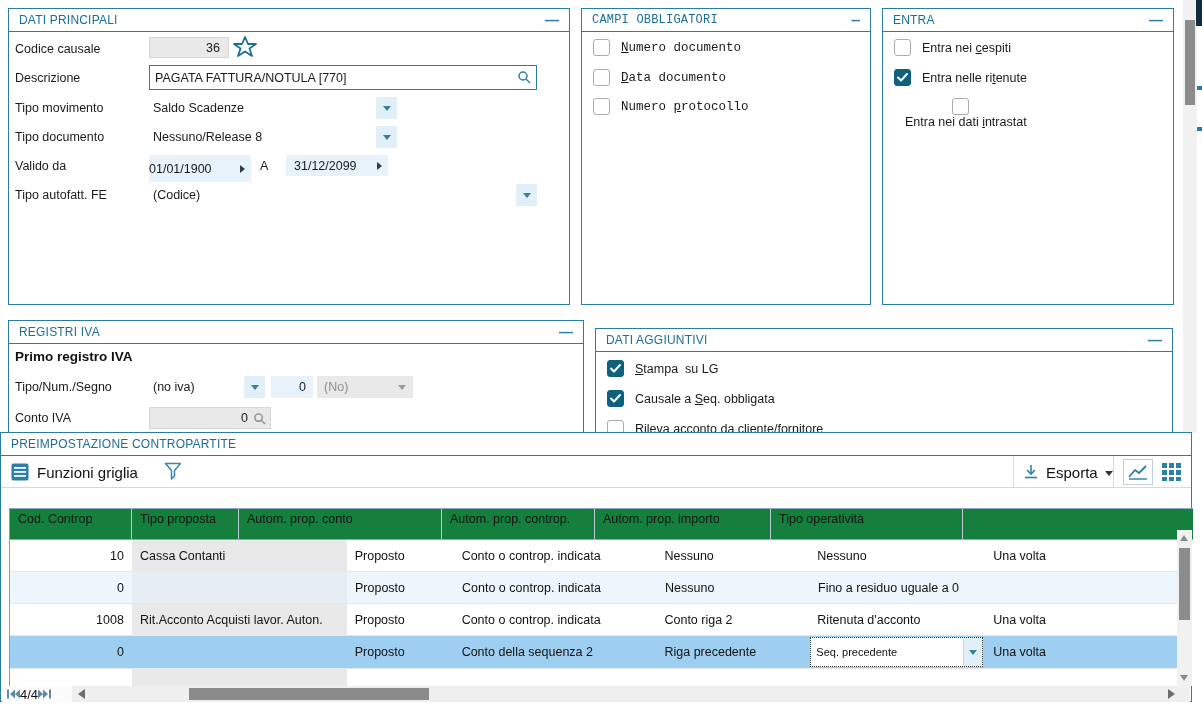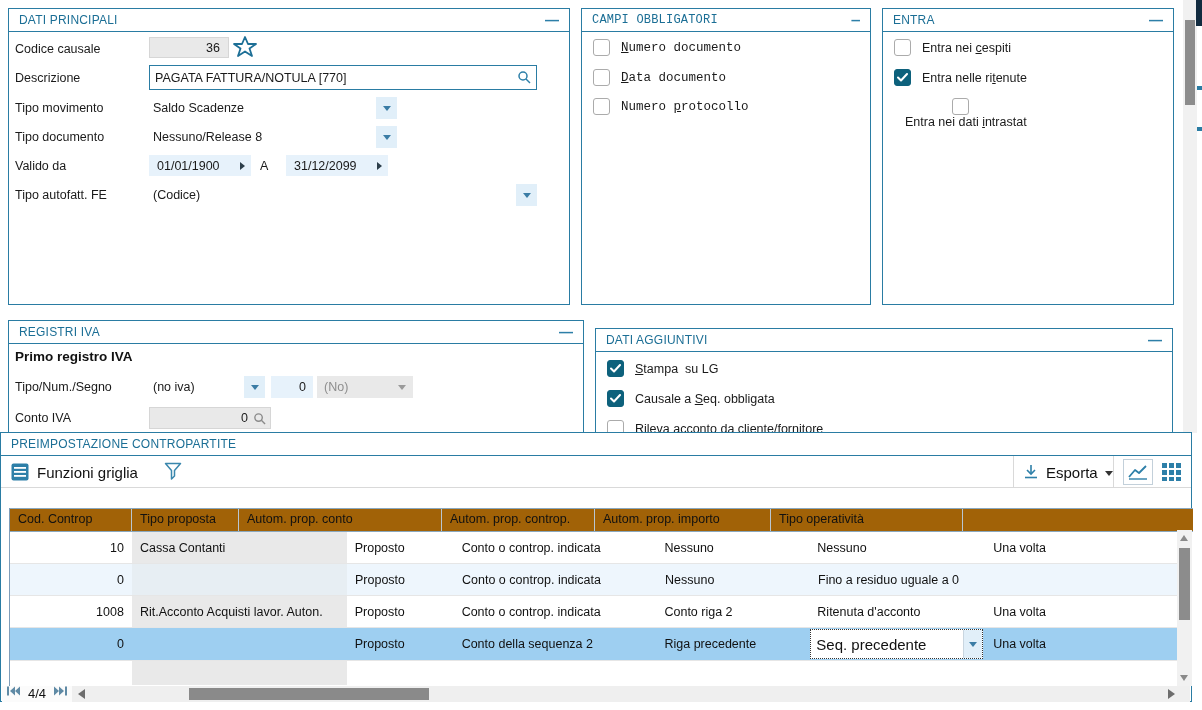--- a/index.html
+++ b/index.html
@@ -49,50 +49,50 @@
     gap: 7px; font-size: 15px; color: #111; cursor: pointer; }
   .caret { width: 0; height: 0; border-left: 4px solid transparent; border-right: 4px solid transparent;
     border-top: 5px solid #333; margin-top: 2px; }
   .chart-btn { position: absolute; left: 1122px; top: 3px; width: 30px; height: 26px;
     border: 1px solid #c3d0da; display: flex; align-items: center; justify-content: center; cursor: pointer; }
   .gridicon-btn { position: absolute; left: 1160px; top: 6px; width: 22px; height: 20px; cursor: pointer;
     display: flex; align-items: center; justify-content: center; }
 
   .grid-area { position: absolute; left: 8px; top: 75px; width: 1168px;
     border-left: 1px solid #7f9db9; }
-  .grid-header { display: flex; height: 24px; background: #a16207;
+  .grid-header { display: flex; height: 32px; background: #15803d;
     border-top: 1px solid #8aa8be; border-bottom: 1px solid #8aa8be; }
   .gh-cell { font-size: 12.5px; color: #111; padding: 3px 0 0 8px; border-right: 1px solid #b9c6d2;
     white-space: nowrap; overflow: hidden; cursor: pointer; }
   .grid-row { display: flex; height: 32px; border-bottom: 1px solid #e6e6e6; background: #fff; cursor: pointer; }
   .grid-row.alt { background: #eef6fd; }
   .grid-row.selected { background: #9ecff1; }
   .cell { font-size: 12.5px; color: #111; padding: 9px 8px 0 8px; white-space: nowrap; overflow: hidden; }
   .cell.num { text-align: right; }
   .grid-row .c2 { background: #e9e9e9; }
   .grid-row.alt .c2 { background: #e7eef3; }
   .grid-row.selected .c2 { background: #9ecff1; }
   .c1 { width: 122px; } .c2 { width: 215px; } .c3 { width: 107px; } .c4 { width: 203px; }
   .c5 { width: 153px; } .c6 { width: 176px; } .c7 { width: 192px; }
   .gh-stub { width: 15px; border-right: none; }
 
   .editor-cell { position: relative; padding: 0; }
   .editor { position: absolute; top: 1px; left: 1px; right: 2px; bottom: 1px; background: #fff;
     border: 1px dotted #333; display: flex; align-items: center; cursor: pointer; }
-  .editor-text { flex: 1; padding-left: 5px; font-size: 15px; }
+  .editor-text { flex: 1; padding-left: 5px; font-size: 11px; }
   .editor-btn { width: 19px; align-self: stretch; background: #e1eff9; border-left: 1px solid #c9d6e0;
     display: flex; align-items: center; justify-content: center; }
 
   .vscroll { position: absolute; background: #f1f1f1; }
   .vthumb { position: absolute; background: #8c8c8c; }
   .scroll-arrow { position: absolute; width: 0; height: 0; }
 
   .navbar { position: absolute; left: 1px; right: 1px; top: 253px; height: 16px; background: #efefef; }
   .pager { position: absolute; left: 0; top: 0; width: 70px; height: 16px; background: #fbfbfb;
-    display: flex; gap: 8px; padding-left: 5px; }
+    display: flex; align-items: center; padding-left: 5px; }
   .pager-count { font-size: 13px; color: #111; }
   .hthumb { position: absolute; left: 187px; top: 2px; width: 240px; height: 12px; background: #8a8a8a; }
 
   svg { display: block; }
 </style>
 </head>
 <body>
 
 <div class="screen">
 
@@ -122,21 +122,21 @@
     <span class="val" style="left:144px; top:92px;">Saldo Scadenze</span>
     <div class="dd-btn" style="left:367px; top:88px;">
         <span class="tri"></span>
       </div>
     <span class="lbl" style="left:6px; top:121px;">Tipo documento</span>
     <span class="val" style="left:144px; top:121px;">Nessuno/Release 8</span>
     <div class="dd-btn" style="left:367px; top:117px;">
         <span class="tri"></span>
       </div>
     <span class="lbl" style="left:6px; top:150px;">Valido da</span>
-    <div class="field blue" style="left:140px; top:146px; width:102px; height:21px; padding-left:8px;">
+    <div class="field blue" style="left:140px; top:146px; width:102px; height:27px; ">
       <span>01/01/1900</span>
       <span class="tri-right" style="position:absolute; right:6px;"></span>
     </div>
     <span class="lbl" style="left:251px; top:150px;">A</span>
     <div class="field blue" style="left:277px; top:146px; width:102px; height:21px; padding-left:8px;">
       <span>31/12/2099</span>
       <span class="tri-right" style="position:absolute; right:6px;"></span>
     </div>
     <span class="lbl" style="left:6px; top:179px;">Tipo autofatt. FE</span>
     <span class="val" style="left:144px; top:179px;">(Codice)</span>

